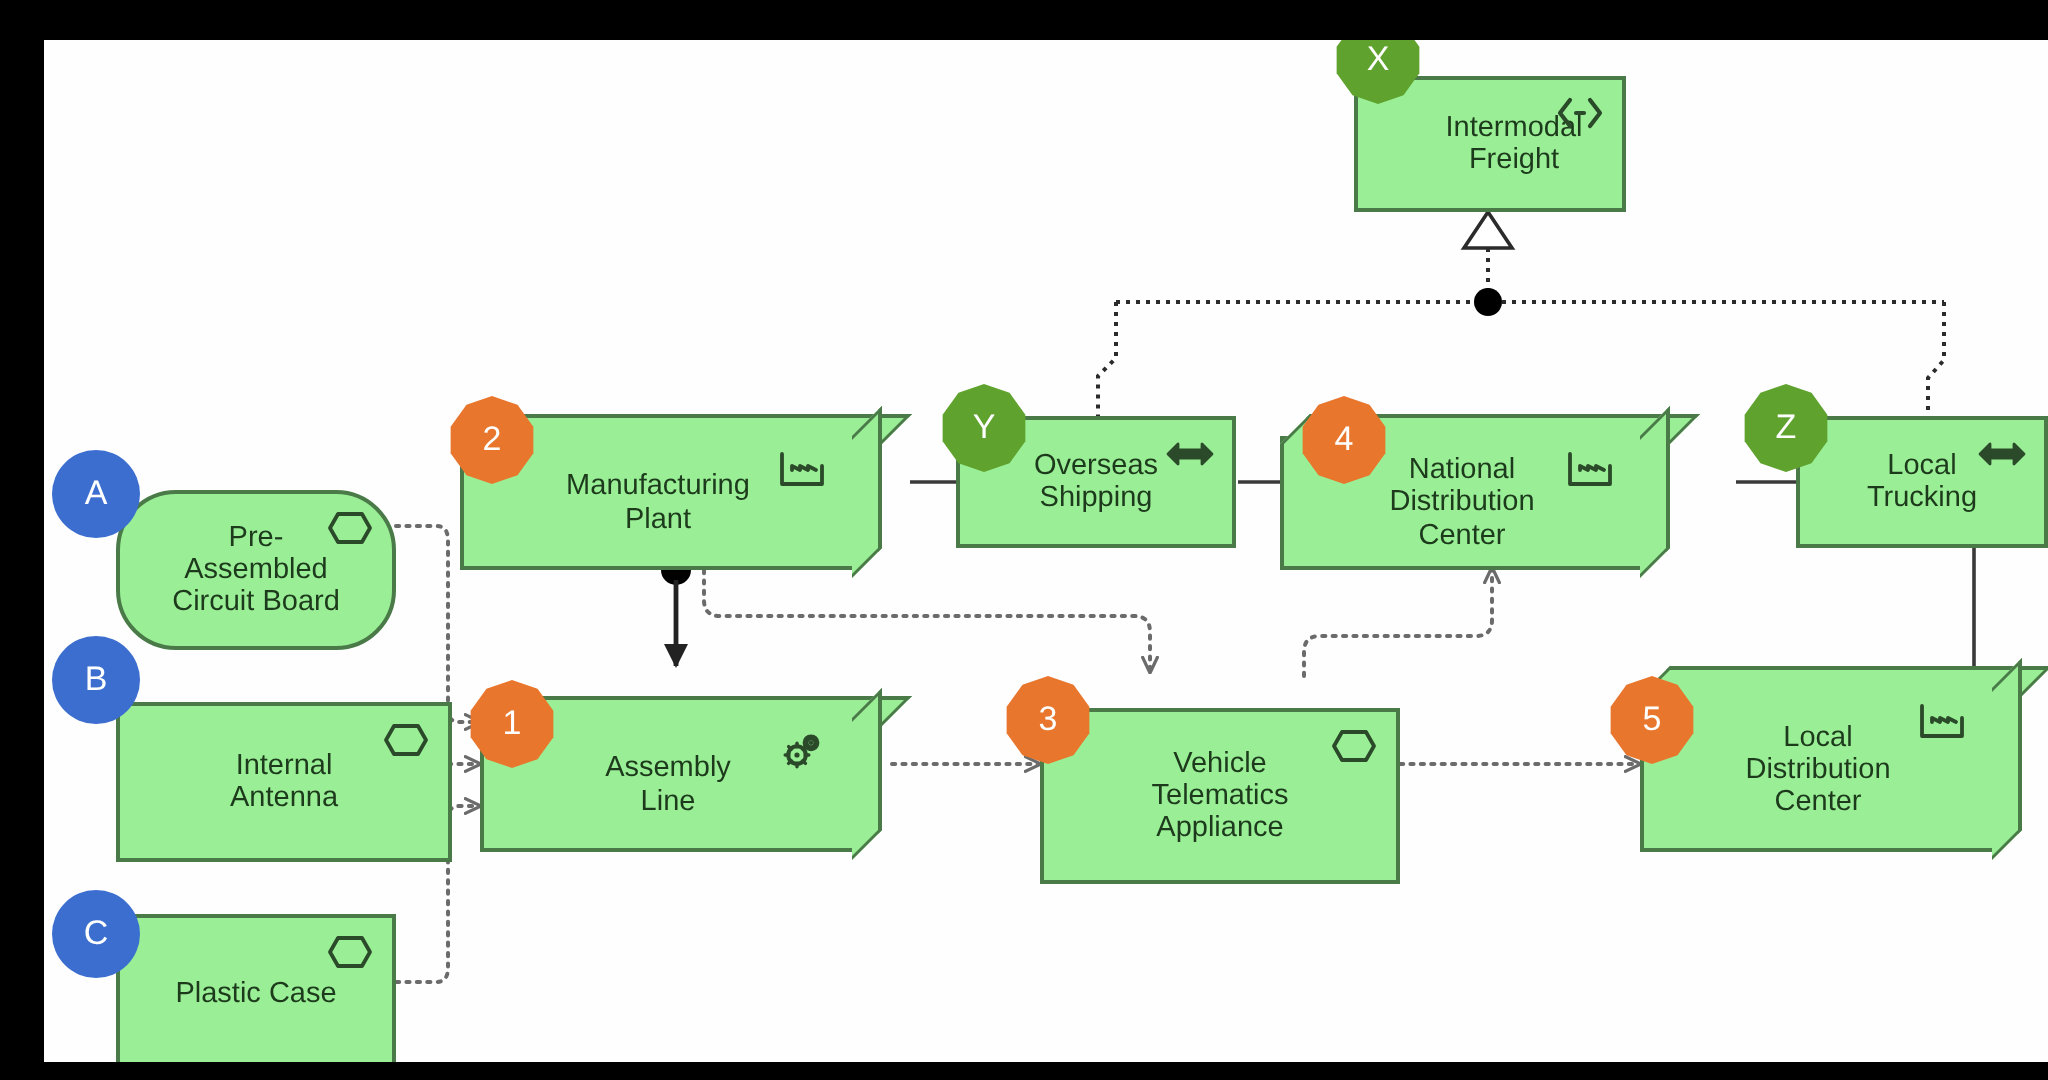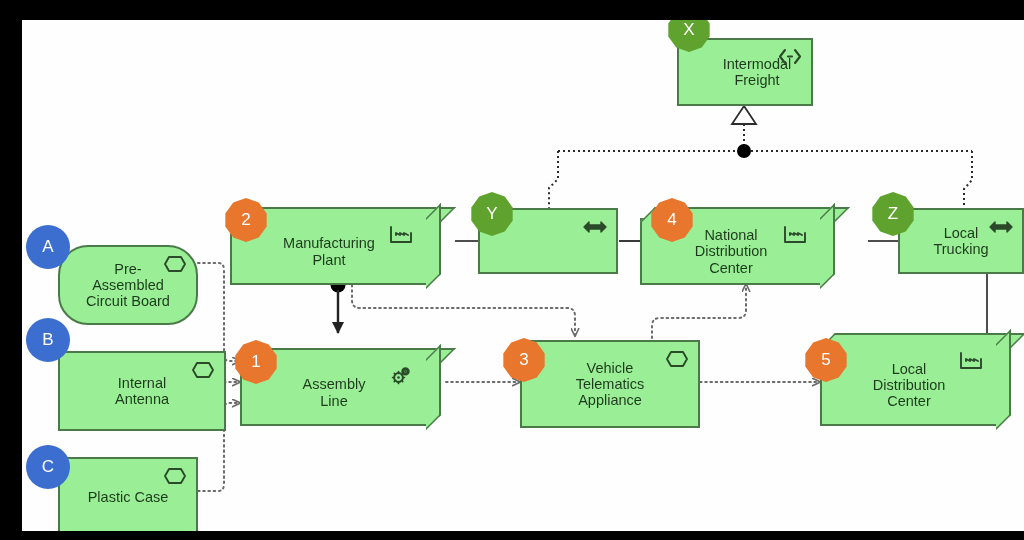--- a/index.html
+++ b/index.html
@@ -211,20 +211,21 @@
           <path d="M8,11 L8,9 L12,11 L12,9 L16,11 L16,9 L20,11"></path>
             </g>
           </svg>
       </span>
     </div>
     <div class="badge orange" style="left:202px; top:178px;">
         <span>2</span>
       </div>
 
     <div class="node flat" style="left:456px; top:188px; width:140px; height:66px;">
+      <span class="lbl"><span>Overseas</span><br><span>Shipping</span></span>
       <span class="tile-icon">
         <svg viewBox="0 0 26 22">
             <g fill="#2b4a2a" stroke="#2b4a2a" stroke-width="1.4" stroke-linejoin="round">
               <path d="M7,6 L2,11 L7,16 L7,13 L19,13 L19,16 L24,11 L19,6 L19,9 L7,9 Z"></path>
           </g>
           </svg>
       </span>
     </div>
     <div class="badge green" style="left:448px; top:172px;">
         <span>Y</span>
@@ -280,21 +281,21 @@
                 <path d="M7.6,15.4 L6.3,16.7"></path>
           </g>
             </g>
           </svg>
       </span>
     </div>
     <div class="badge orange" style="left:212px; top:320px;">
         <span>1</span>
       </div>
 
-    <div class="node flat" style="left:498px; top:320px; width:180px; height:88px;justify-content:center;">
+    <div class="node flat" style="left:498px; top:334px; width:180px; height:88px;justify-content:center;">
       <span class="lbl"><span>Vehicle</span><br><span>Telematics</span><br><span>Appliance</span></span>
       <span class="tile-icon">
         <svg viewBox="0 0 26 22">
             <path d="M7,4 H19 L23,11 L19,18 H7 L3,11 Z" fill="none" stroke="#2b4a2a" stroke-width="1.9" stroke-linejoin="round"></path>
           </svg>
       </span>
     </div>
     <div class="badge orange" style="left:480px; top:318px;">
         <span>3</span>
       </div>

